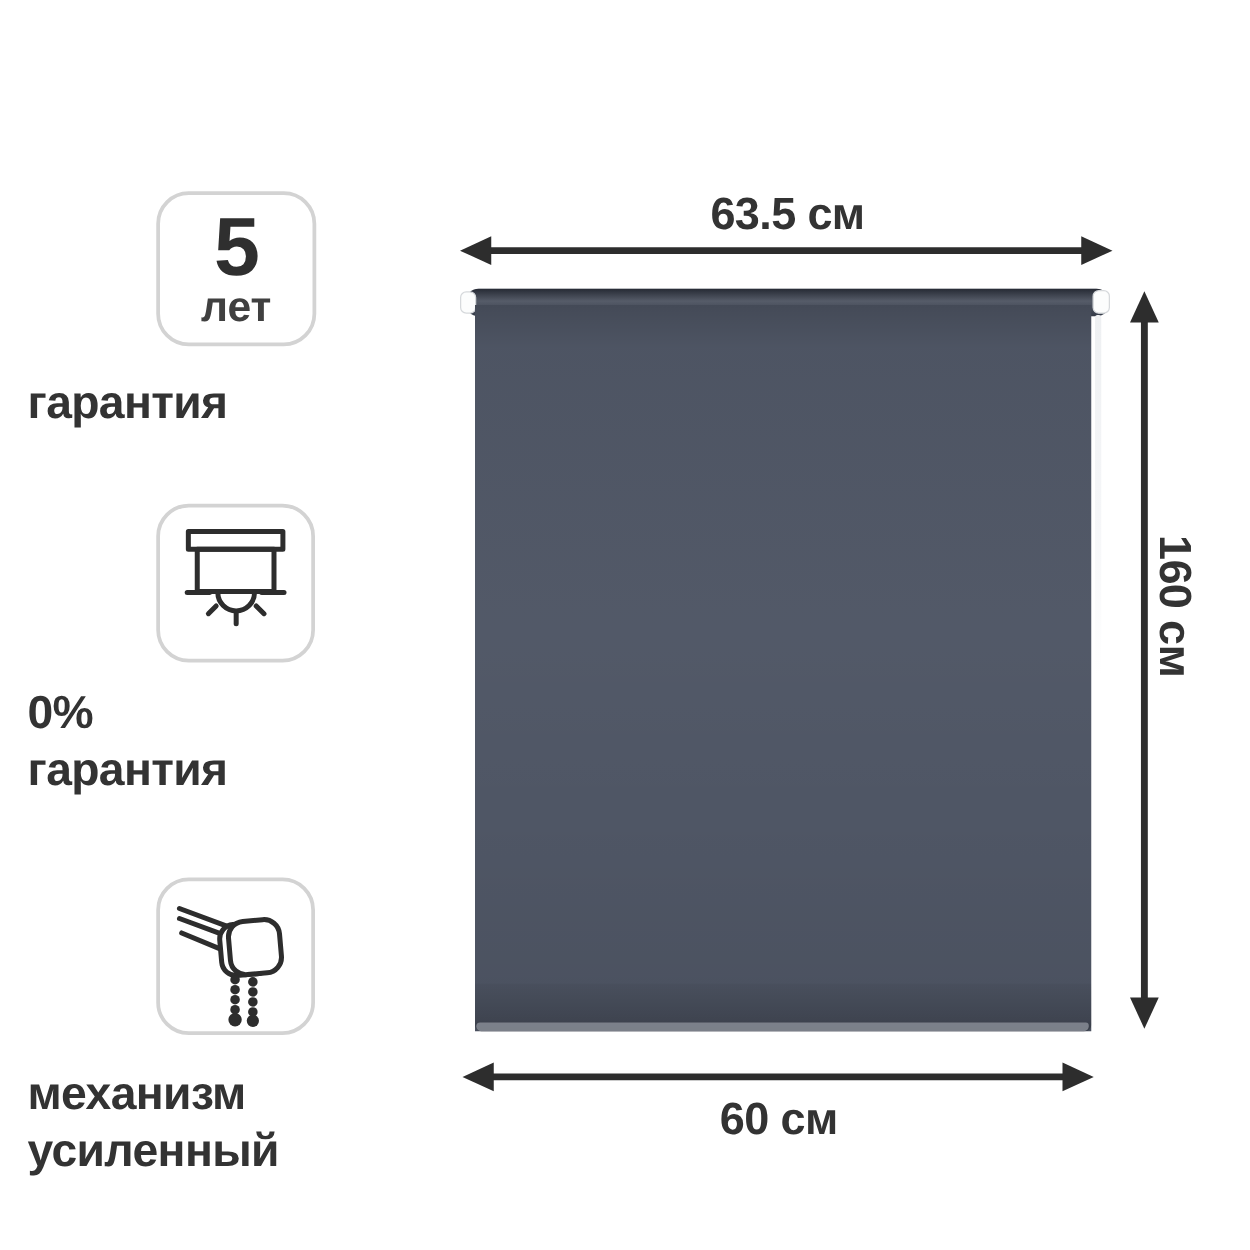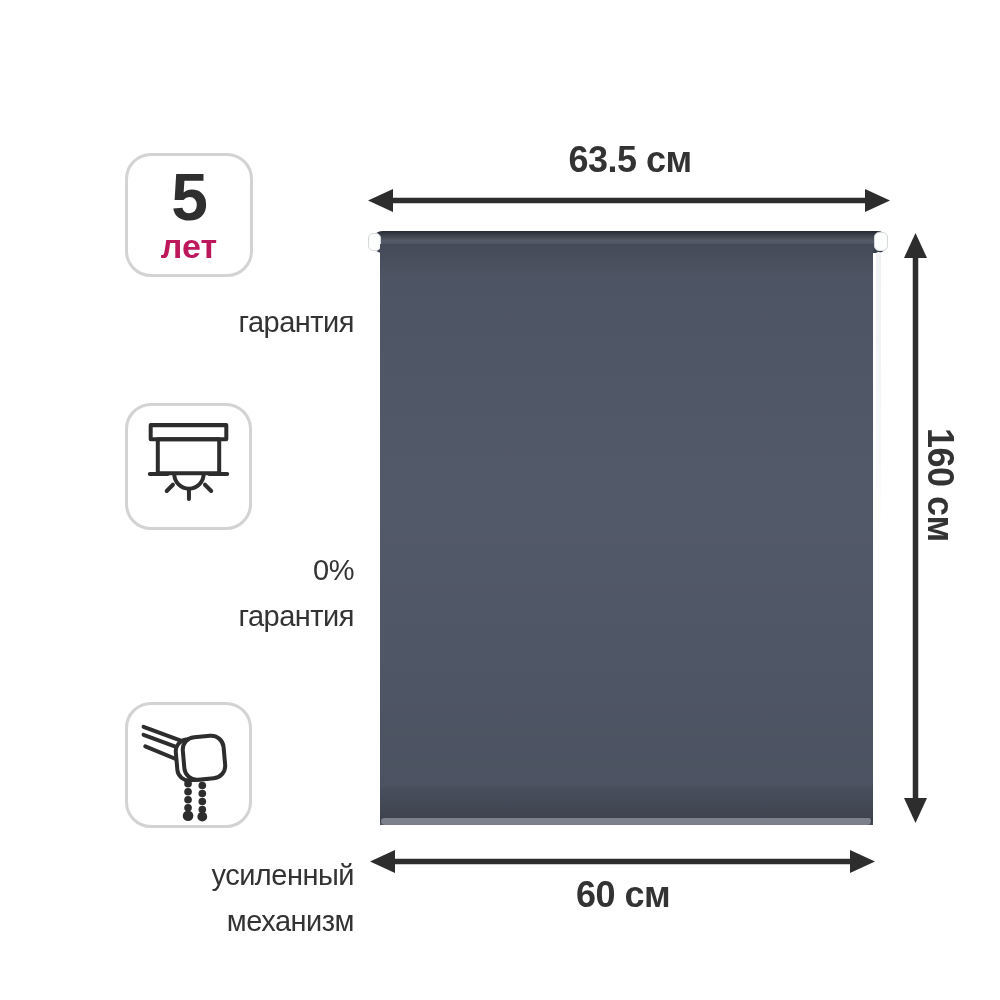--- a/index.html
+++ b/index.html
@@ -14,24 +14,24 @@
   .icon-box{
     position:absolute;left:125px;width:127px;height:127px;
     border:3px solid var(--border,#d3d3d3);border-radius:26px;
     box-sizing:border-box;background:#ffffff;
     display:flex;align-items:center;justify-content:center;flex-direction:column;
   }
   .badge-box{top:153px;height:124px;width:128px;}
   .box-blackout{top:403px;}
   .box-mechanism{top:702px;height:126px;}
   .badge-num{font-size:66px;font-weight:bold;line-height:58px;color:#2f2f2f;letter-spacing:-1px;}
-  .badge-unit{font-size:34px;font-weight:bold;line-height:34px;color:#be185d;margin-top:3px;}
+  .badge-unit{font-size:34px;font-weight:bold;line-height:34px;color:#404040;margin-top:3px;}
   .feature-label{
-    position:absolute;left:22px;width:332px;text-align:right;
-    font-size:29px;font-weight:normal;line-height:46px;letter-spacing:-0.5px;color:#333333;
+    position:absolute;left:22px;width:332px;text-align:left;
+    font-size:37px;font-weight:bold;line-height:46px;letter-spacing:-0.5px;color:#333333;
   }
   .label-warranty{top:299px;}
   .label-blackout{top:547px;}
   .label-mechanism{top:852px;}
   .icon-box svg{display:block;color:#2d2d2d;}
 
   
   .roller{
     position:absolute;left:372px;top:231px;width:516px;height:22px;border-radius:11px;
     background:var(--roller,#3a4150);
@@ -69,21 +69,21 @@
   }
 
   
   .overlay{position:absolute;left:0;top:0;pointer-events:none;}
   .overlay line{stroke:var(--arrow,#2d2d2d);stroke-width:5.5;}
   .overlay polygon{fill:var(--arrow,#2d2d2d);}
   .dim-label{
     position:absolute;font-size:36px;font-weight:bold;color:#333333;letter-spacing:-0.5px;
     text-align:center;white-space:nowrap;
   }
-  .dim-top{left:480px;top:139px;width:300px;}
+  .dim-top{left:480px;top:150px;width:300px;}
   .dim-right{left:890px;top:457px;width:100px;transform:rotate(90deg);}
   .dim-bottom{left:473px;top:874px;width:300px;}
 </style>
 </head>
 <body>
 
 <div class="canvas">
 
   <div class="icon-box badge-box">
     <div class="badge-num">5</div>
@@ -127,22 +127,22 @@
         <circle cx="63" cy="120" r="6"></circle>
         <circle cx="79" cy="86" r="4.3"></circle>
           <circle cx="79" cy="95" r="4.3"></circle>
         <circle cx="79" cy="104" r="4.3"></circle>
           <circle cx="79" cy="113" r="4.3"></circle>
         <circle cx="79" cy="121" r="5.5"></circle>
       </g>
     </svg>
   </div>
   <div class="feature-label label-mechanism">
+    <div>механизм</div>
     <div>усиленный</div>
-    <div>механизм</div>
   </div>
 
   <div class="roller"></div>
   <div class="end-cap cap-left"></div>
   <div class="end-cap cap-right"></div>
   <div class="fabric"></div>
   <div class="weight-bar"></div>
   <div class="bottom-edge"></div>
   <div class="pull-chain"></div>
 

